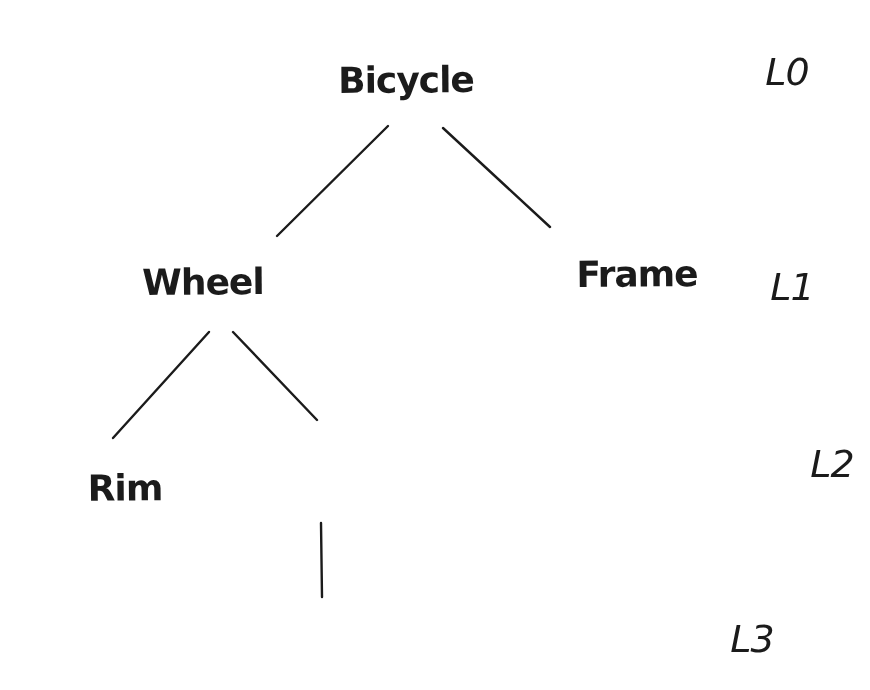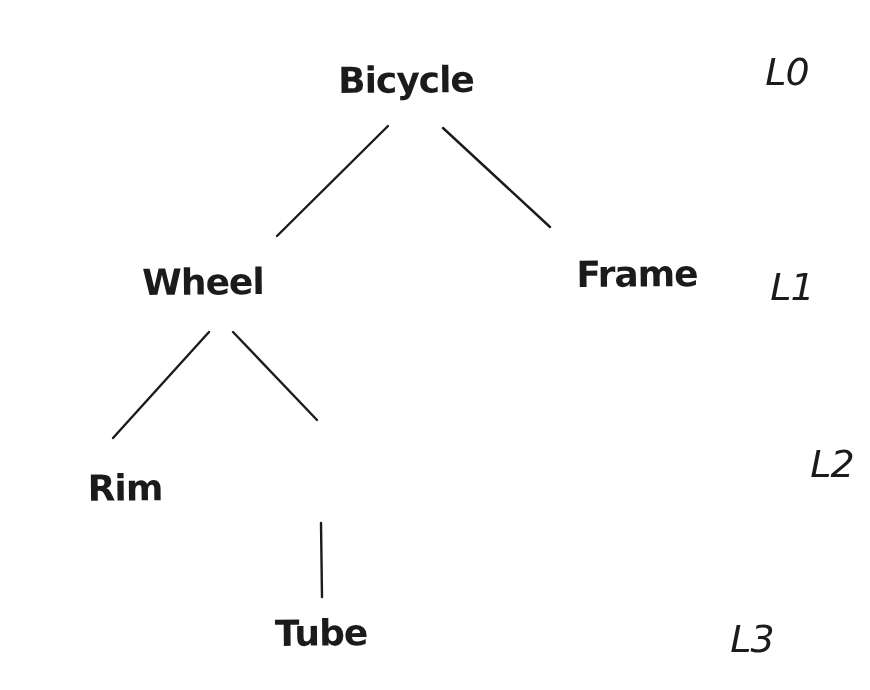--- a/index.html
+++ b/index.html
@@ -73,21 +73,20 @@
 
   <div class="node-label pos-bicycle">Bicycle</div>
 
   <div class="node-label pos-wheel">Wheel</div>
 
   <div class="node-label pos-frame">Frame</div>
 
   <div class="node-label pos-rim">Rim</div>
 
 
-  <div class="node-label pos-tube">Tube</div>
 
   <div class="level-label pos-l0">L0</div>
 
   <div class="level-label pos-l1">L1</div>
 
   <div class="level-label pos-l2">L2</div>
 
   <div class="level-label pos-l3">L3</div>
 
 </div>

